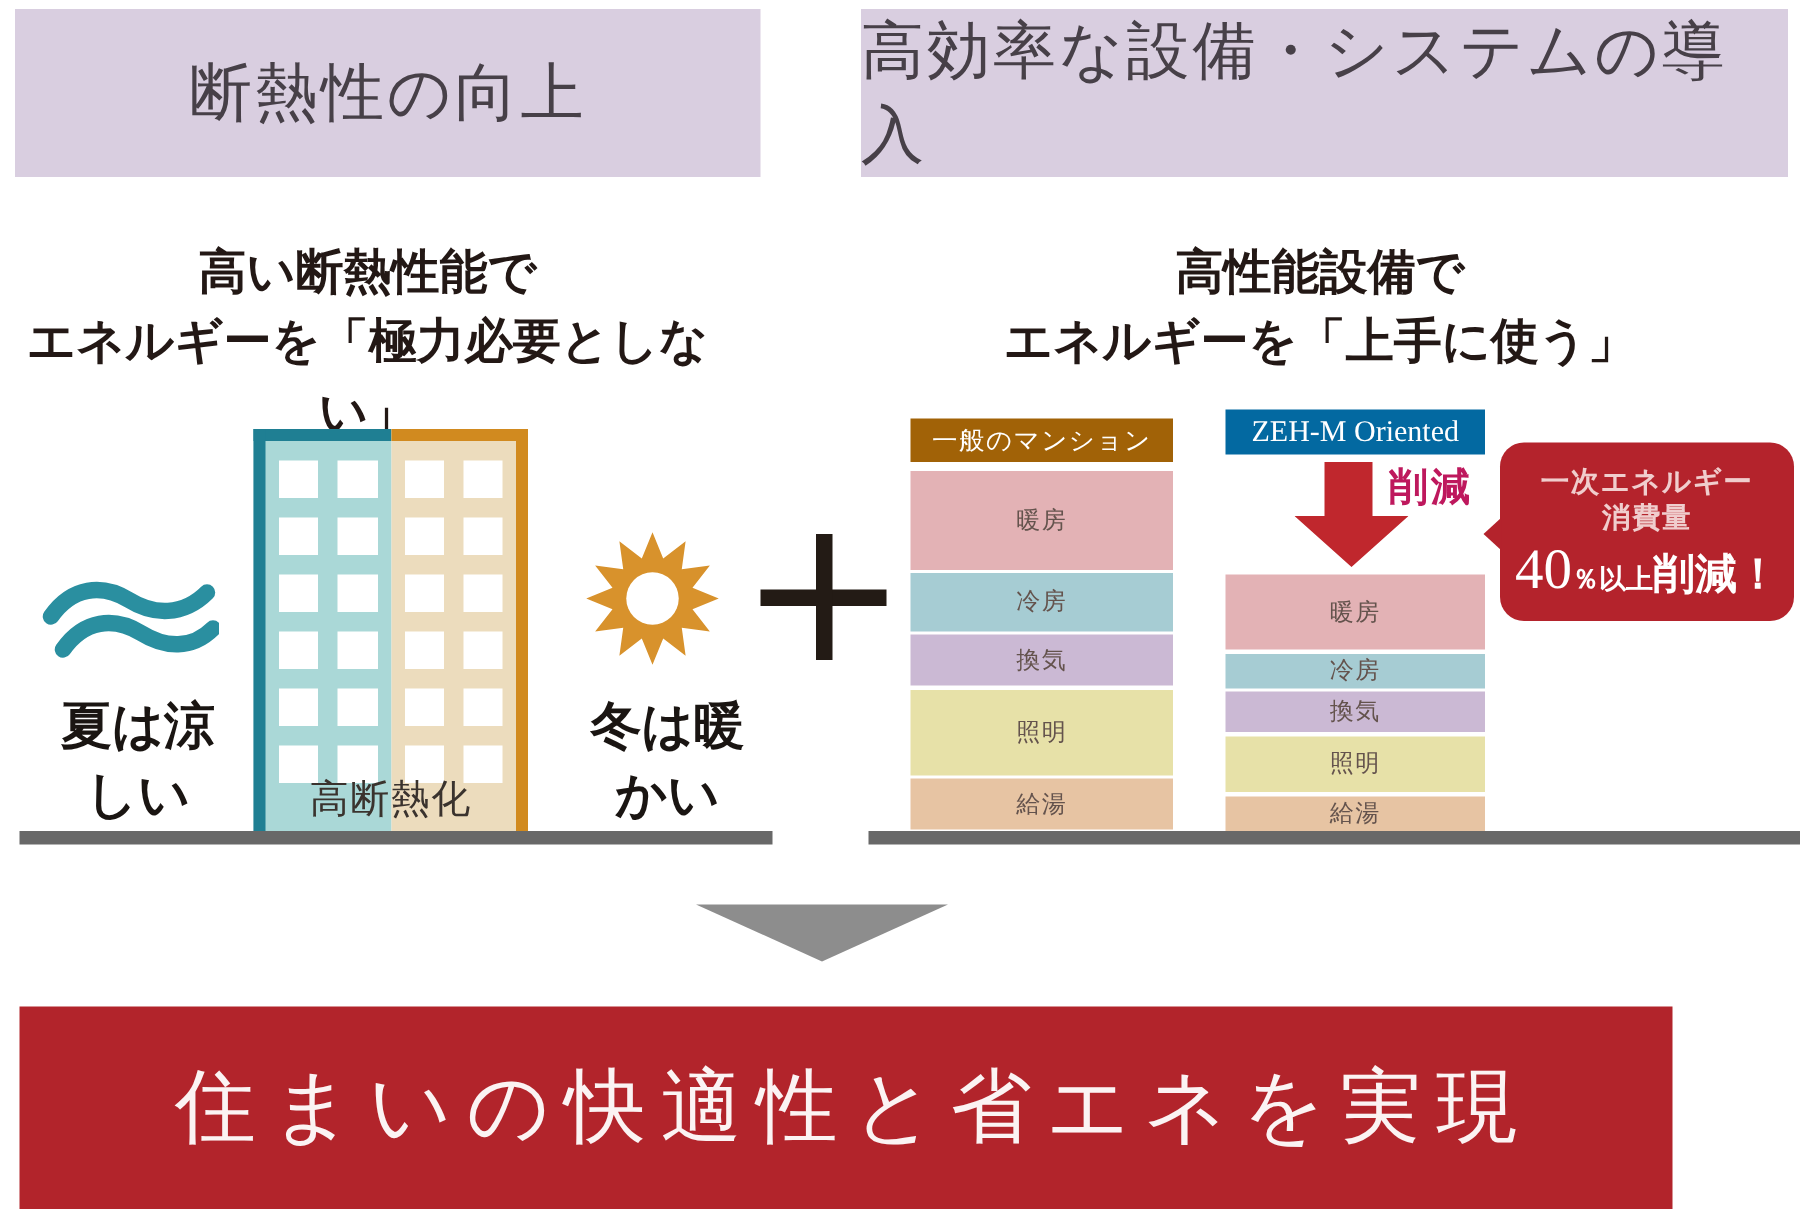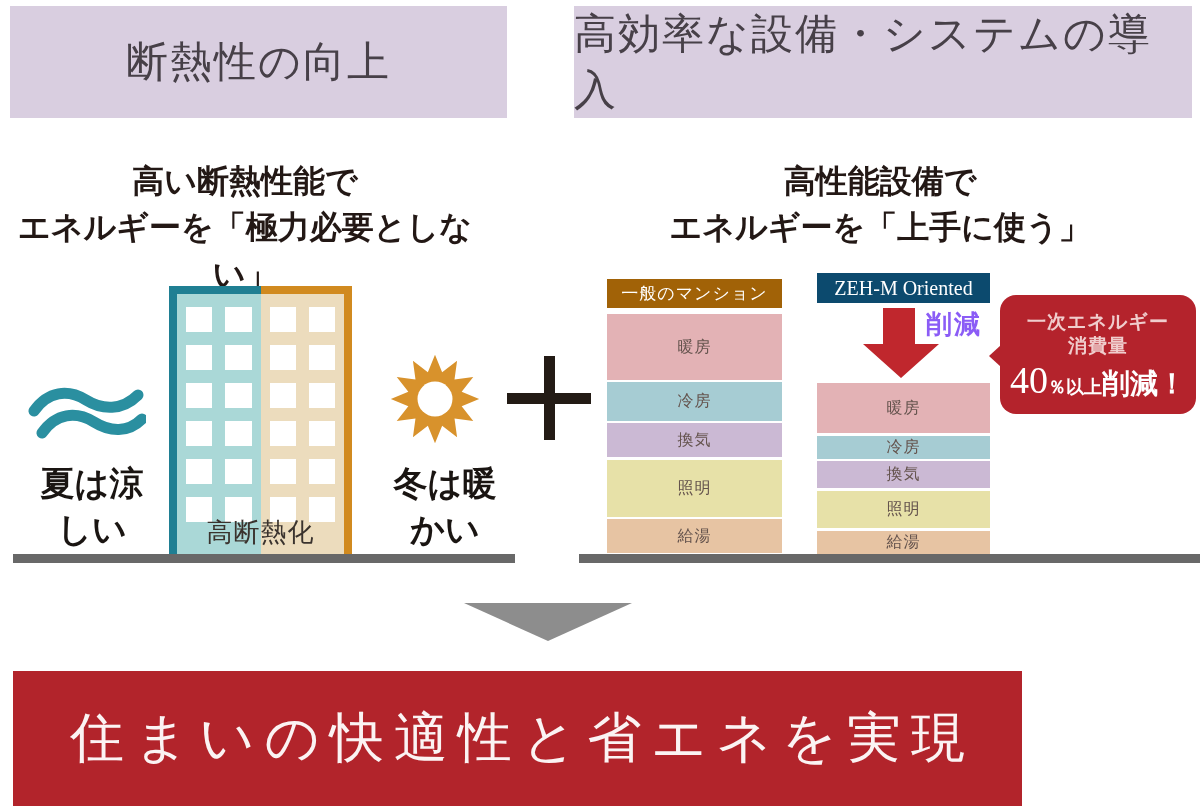--- a/index.html
+++ b/index.html
@@ -38,27 +38,27 @@
   .plus i{position:absolute;background:#231b15;display:block;}
   .plus .ph{left:0;top:37px;width:84px;height:11px;}
   .plus .pv{left:37px;top:0;width:11px;height:84px;}
 
   
   .chart-col{position:absolute;display:flex;flex-direction:column;}
   .col-general{left:607px;top:279px;width:175px;}
   .col-zehm{left:817px;top:273px;width:173px;}
   .chart-header{display:flex;align-items:center;justify-content:center;color:#fff;}
   .gh-gray{height:29px;background:#a16207;font-size:17px;letter-spacing:1px;}
-  .gh-green{height:30px;background:#0c4a6e;font-size:20px;font-family:"Liberation Serif","DejaVu Serif",serif;}
+  .gh-green{height:30px;background:#0369a1;font-size:20px;font-family:"Liberation Serif","DejaVu Serif",serif;}
   .seg{display:flex;align-items:center;justify-content:center;font-size:16px;color:#64534d;letter-spacing:1px;}
   .c-heating{background:#e3b2b5;} .c-cooling{background:#a6ccd3;} .c-vent{background:#cbb9d4;}
   .c-light{background:#e7e1a8;} .c-hotwater{background:#e7c4a3;}
 
   .reduce-arrow{position:absolute;left:863px;top:308px;}
-  .reduce-label{position:absolute;left:926px;top:307px;font-size:26px;font-weight:700;color:#8b5cf6;letter-spacing:2px;}
+  .reduce-label{position:absolute;left:926px;top:307px;font-size:26px;font-weight:700;color:#be185d;letter-spacing:2px;}
 
   
   .bubble{position:absolute;left:1000px;top:295px;width:196px;height:119px;background:#b4232c;border-radius:16px;
           display:flex;flex-direction:column;align-items:center;justify-content:center;text-align:center;}
   .bubble:before{content:"";position:absolute;left:-11px;top:50px;width:0;height:0;
           border-top:11px solid transparent;border-bottom:11px solid transparent;border-right:12px solid #b4232c;}
   .bubble-line{font-size:19px;font-weight:700;color:#f0cdcd;letter-spacing:1px;line-height:1.25;}
   .bubble-big{color:#fff;margin-top:4px;line-height:1;}
   .bubble-num{font-size:38px;font-family:"Liberation Serif","DejaVu Serif",serif;font-weight:400;}
   .bubble-unit{font-size:18px;font-weight:700;}
@@ -67,21 +67,21 @@
   
   .ground{position:absolute;top:554px;height:9px;background:#686868;}
   .ground-left{left:13px;width:502px;}
   .ground-right{left:579px;width:621px;}
 
   
   .down-tri{position:absolute;left:464px;top:603px;width:0;height:0;
       border-left:84px solid transparent;border-right:84px solid transparent;border-top:38px solid #8d8d8d;}
 
   
-  .banner{position:absolute;left:13px;top:671px;width:1009px;height:135px;background:#b2242b;
+  .banner{position:absolute;left:13px;top:671px;width:1102px;height:135px;background:#b2242b;
       display:flex;align-items:center;justify-content:center;}
   .banner-text{font-family:"Liberation Serif","DejaVu Serif",serif;font-size:54px;color:#fbf3f3;
       letter-spacing:10px;text-indent:10px;white-space:nowrap;}
 </style>
 </head>
 <body>
 
 <div class="stage">
 
   <div class="hdr hdr-right">

